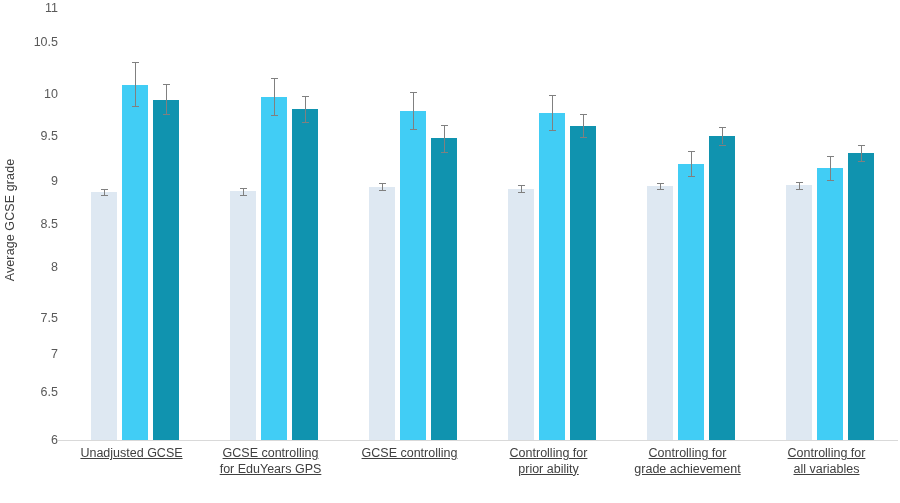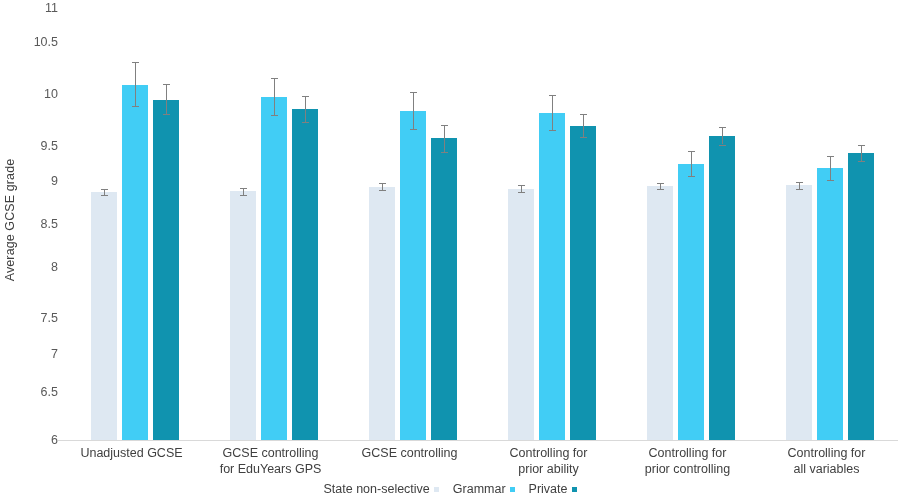--- a/index.html
+++ b/index.html
@@ -91,20 +91,21 @@
   }
 
   
   .x-label {
     position: absolute;
     top: 446px;
     text-align: center;
     font-size: 12.5px;
     line-height: 15.5px;
     color: #404040;
+    text-decoration: underline;
   }
 
   
   #legend {
     position: absolute;
     left: 0;
     top: 482px;
     width: 900px;
     display: flex;
     justify-content: center;
@@ -131,21 +132,21 @@
 <div id="chart-root">
 
   <div id="y-axis-title">
     <span>Average GCSE grade</span>
   </div>
 
   <div id="y-axis-ticks">
       <div class="y-tick" style="top: 8px;">11</div>
       <div class="y-tick" style="top: 42px;">10.5</div>
       <div class="y-tick" style="top: 94.4px;">10</div>
-      <div class="y-tick" style="top: 146px;">9.5</div>
+      <div class="y-tick" style="top: 136px;">9.5</div>
       <div class="y-tick" style="top: 180.8px;">9</div>
       <div class="y-tick" style="top: 224px;">8.5</div>
       <div class="y-tick" style="top: 267.2px;">8</div>
       <div class="y-tick" style="top: 318px;">7.5</div>
       <div class="y-tick" style="top: 353.6px;">7</div>
       <div class="y-tick" style="top: 392px;">6.5</div>
       <div class="y-tick" style="top: 440px;">6</div>
     </div>
 
   <div id="baseline"></div>
@@ -247,36 +248,22 @@
       </div>
       <div class="x-label" style="left: 340px; width: 139px;">
         <div>GCSE controlling</div>
       </div>
       <div class="x-label" style="left: 479px; width: 139px;">
         <div>Controlling for</div>
         <div>prior ability</div>
       </div>
       <div class="x-label" style="left: 618px; width: 139px;">
         <div>Controlling for</div>
-        <div>prior controlling</div>
+        <div>grade achievement</div>
       </div>
       <div class="x-label" style="left: 757px; width: 139px;">
         <div>Controlling for</div>
         <div>all variables</div>
       </div>
     </div>
 
-  <div id="legend">
-      <div class="legend-item">
-        <span>State non-selective</span>
-        <span class="legend-swatch" style="background: rgb(222, 232, 242);"></span>
-      </div>
-      <div class="legend-item">
-        <span>Grammar</span>
-        <span class="legend-swatch" style="background: rgb(65, 205, 245);"></span>
-      </div>
-      <div class="legend-item">
-        <span>Private</span>
-        <span class="legend-swatch" style="background: rgb(16, 147, 175);"></span>
-      </div>
-    </div>
 
 </div>
 
 </body></html>

